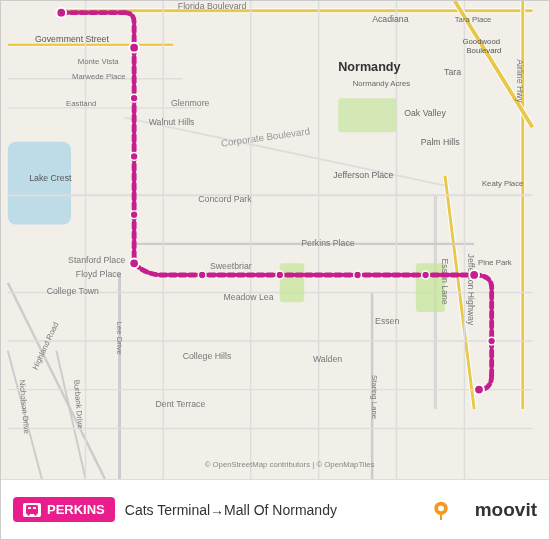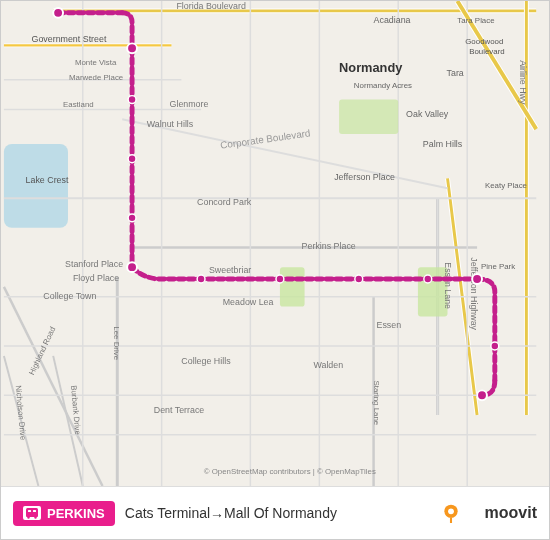--- a/index.html
+++ b/index.html
@@ -29,21 +29,21 @@
       height: 100%;
       background: #f2efe9;
     }
     
     .map-svg {
       position: absolute;
       width: 100%;
       height: 100%;
     }
     #footer {
-      height: 53px;
+      height: 60px;
       background: white;
       border-top: 1px solid #ddd;
       display: flex;
       align-items: center;
       padding: 0 12px;
       gap: 10px;
     }
     #route-badge {
       background: #e91e8c;
       color: white;
@@ -79,21 +79,21 @@
     #moovit-logo {
       display: flex;
       align-items: center;
       gap: 4px;
     }
     .moovit-pin {
       width: 20px;
       height: 20px;
     }
     .moovit-text {
-      font-size: 16px;
+      font-size: 19px;
       font-weight: bold;
       color: #333;
       margin-left: 20px;
     }
   </style>
 </head>
 <body>
 
 <div id="app">
   <div id="map-container">

